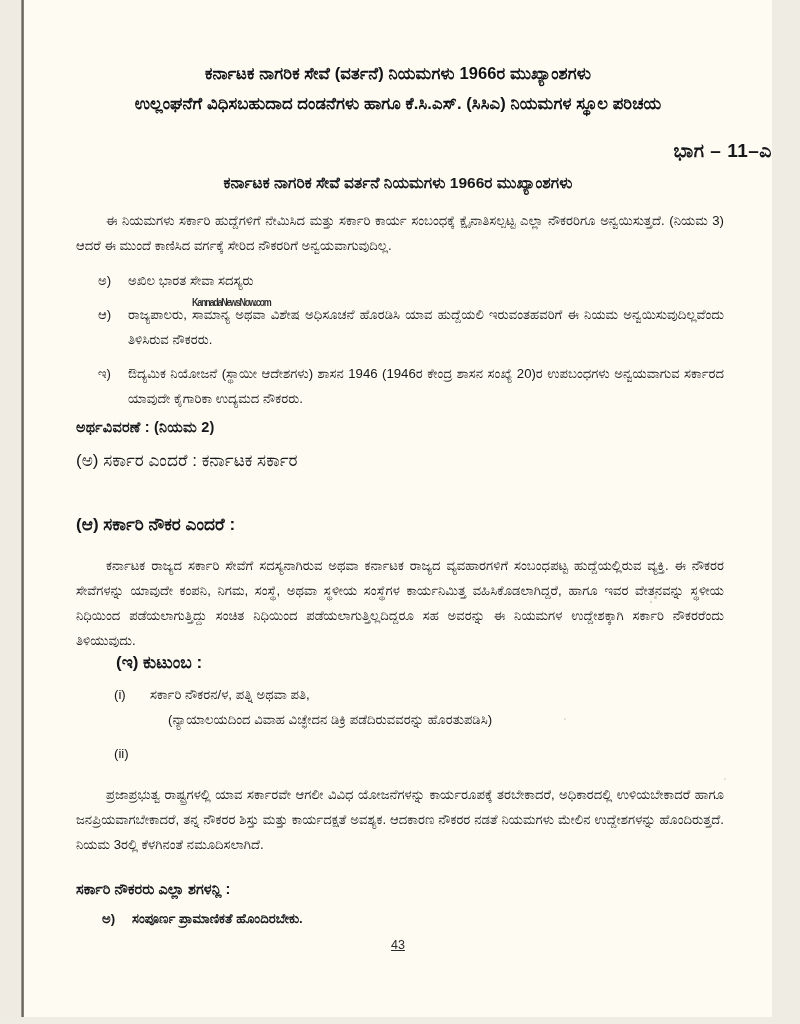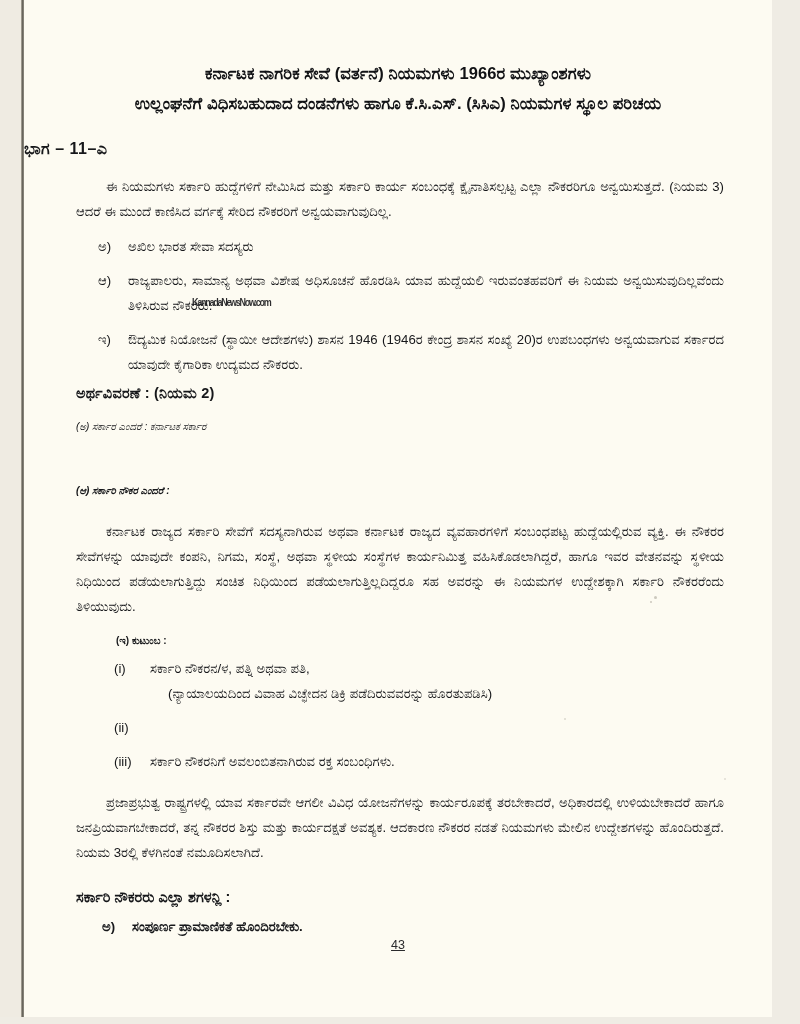--- a/index.html
+++ b/index.html
@@ -82,22 +82,22 @@
   }
   .title-line {
     font-size: 16.5px;
     font-weight: 700;
     letter-spacing: .1px;
     line-height: 30px;
     color: #101114;
   }
   .part-heading {
     margin-top: 22px;
-    text-align: left;
-    font-size: 16px;
+    text-align: right;
+    font-size: 19px;
     font-weight: 700;
     letter-spacing: .5px;
   }
   .sub-heading {
     margin-top: 12px;
     text-align: center;
     font-size: 15.5px;
     font-weight: 700;
   }
   
@@ -136,30 +136,28 @@
     text-align: justify;
   }
   .section-head {
     margin-top: 8px;
     font-size: 14.5px;
     font-weight: 700;
     letter-spacing: .2px;
   }
   .def-line {
     margin-top: 13px;
-    font-size: 10px;
+    font-size: 17px;
     line-height: 24px;
-    font-style: italic;
   }
   .def-line.bold { font-weight: 700; margin-top: 40px; }
 
   .fam-head {
-    margin-top: 16px;
     margin-left: 40px;
-    font-size: 10px;
+    font-size: 17px;
     font-weight: 700;
   }
   .rlist {
     margin: 4px 0 0 0;
     padding: 0;
     list-style: none;
   }
   .rlist > li {
     display: flex;
     align-items: flex-start;
@@ -247,20 +245,21 @@
 
   <div class="page">
     <div class="content">
 
       <div class="title-block">
         <div class="title-line kn">ಕರ್ನಾಟಕ ನಾಗರಿಕ ಸೇವೆ (ವರ್ತನೆ) ನಿಯಮಗಳು 1966ರ ಮುಖ್ಯಾಂಶಗಳು</div>
         <div class="title-line kn">ಉಲ್ಲಂಘನೆಗೆ ವಿಧಿಸಬಹುದಾದ ದಂಡನೆಗಳು ಹಾಗೂ ಕೆ.ಸಿ.ಎಸ್. (ಸಿಸಿಎ) ನಿಯಮಗಳ ಸ್ಥೂಲ ಪರಿಚಯ</div>
       </div>
 
       <div class="part-heading kn">ಭಾಗ – 11–ಎ</div>
+      <div class="sub-heading kn">ಕರ್ನಾಟಕ ನಾಗರಿಕ ಸೇವೆ ವರ್ತನೆ ನಿಯಮಗಳು 1966ರ ಮುಖ್ಯಾಂಶಗಳು</div>
 
       <div class="body-wrap">
 
         <p class="para kn">ಈ ನಿಯಮಗಳು ಸರ್ಕಾರಿ ಹುದ್ದೆಗಳಿಗೆ ನೇಮಿಸಿದ ಮತ್ತು ಸರ್ಕಾರಿ ಕಾರ್ಯ ಸಂಬಂಧಕ್ಕೆ ಕ್ಷೈನಾತಿಸಲ್ಪಟ್ಟ ಎಲ್ಲಾ ನೌಕರರಿಗೂ ಅನ್ವಯಿಸುತ್ತದೆ. (ನಿಯಮ 3) ಆದರೆ ಈ ಮುಂದೆ ಕಾಣಿಸಿದ ವರ್ಗಕ್ಕೆ ಸೇರಿದ ನೌಕರರಿಗೆ ಅನ್ವಯವಾಗುವುದಿಲ್ಲ.</p>
 
         <ul class="list">
           <li>
             <span class="marker kn">ಅ)</span>
             <span class="txt kn">ಅಖಿಲ ಭಾರತ ಸೇವಾ ಸದಸ್ಯರು</span>
           </li>
@@ -285,24 +284,20 @@
         <ul class="rlist">
           <li>
             <span class="rmarker kn">(i)</span>
             <span class="rtxt kn">
               <span>ಸರ್ಕಾರಿ ನೌಕರನ/ಳ, ಪತ್ನಿ ಅಥವಾ ಪತಿ,</span>
               <span class="cont">(ನ್ಯಾಯಾಲಯದಿಂದ ವಿವಾಹ ವಿಚ್ಛೇದನ ಡಿಕ್ರಿ ಪಡೆದಿರುವವರನ್ನು ಹೊರತುಪಡಿಸಿ)</span>
             </span>
           </li>
           <li>
             <span class="rmarker kn">(ii)</span>
-          </li>
-          <li>
-            <span class="rmarker kn">(iii)</span>
-            <span class="rtxt kn">ಸರ್ಕಾರಿ ನೌಕರನಿಗೆ ಅವಲಂಬಿತನಾಗಿರುವ ರಕ್ತ ಸಂಬಂಧಿಗಳು.</span>
           </li>
         </ul>
 
         <p class="para kn">ಪ್ರಜಾಪ್ರಭುತ್ವ ರಾಷ್ಟ್ರಗಳಲ್ಲಿ ಯಾವ ಸರ್ಕಾರವೇ ಆಗಲೀ ವಿವಿಧ ಯೋಜನೆಗಳನ್ನು ಕಾರ್ಯರೂಪಕ್ಕೆ ತರಬೇಕಾದರೆ, ಅಧಿಕಾರದಲ್ಲಿ ಉಳಿಯಬೇಕಾದರೆ ಹಾಗೂ ಜನಪ್ರಿಯವಾಗಬೇಕಾದರೆ, ತನ್ನ ನೌಕರರ ಶಿಸ್ತು ಮತ್ತು ಕಾರ್ಯದಕ್ಷತೆ ಅವಶ್ಯಕ. ಆದಕಾರಣ ನೌಕರರ ನಡತೆ ನಿಯಮಗಳು ಮೇಲಿನ ಉದ್ದೇಶಗಳನ್ನು ಹೊಂದಿರುತ್ತದೆ. ನಿಯಮ 3ರಲ್ಲಿ ಕೆಳಗಿನಂತೆ ನಮೂದಿಸಲಾಗಿದೆ.</p>
 
         <div class="final-head kn">ಸರ್ಕಾರಿ ನೌಕರರು ಎಲ್ಲಾ ಶಗಳನ್ಲಿ :</div>
 
         <ul class="flist">
           <li>
             <span class="marker kn">ಅ)</span>

